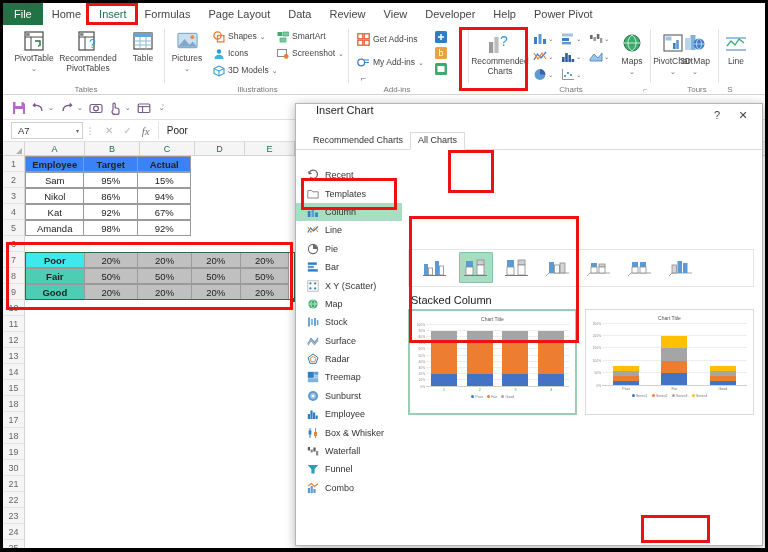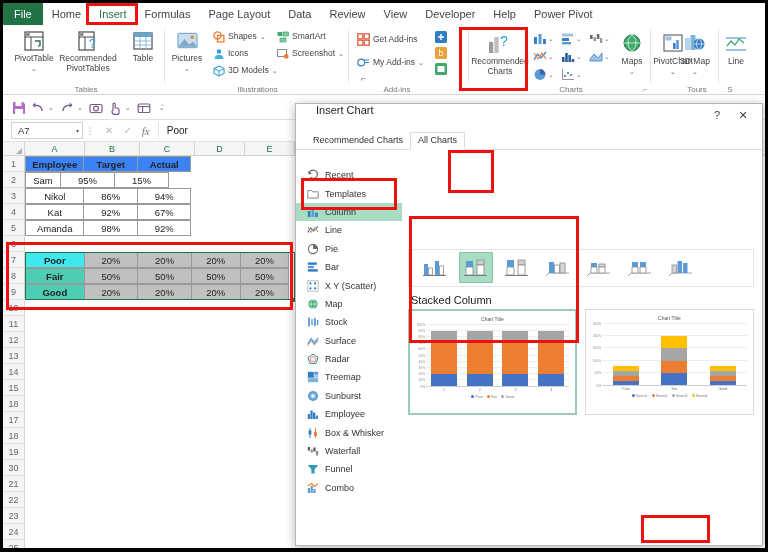--- a/index.html
+++ b/index.html
@@ -632,21 +632,21 @@
     <div class="cells" id="cellsarea">
         <div class="cellrow">
           <div class="cell bordered hdrfill" style="width: 60px;">Employee</div>
           <div class="cell bordered hdrfill" style="width: 55px;">Target</div>
           <div class="cell bordered hdrfill" style="width: 55px;">Actual</div>
           <div class="cell" style="width: 50px;"></div>
           <div class="cell" style="width: 50px;"></div>
           <div class="cell" style="width: 480px;"></div>
         </div>
         <div class="cellrow">
-          <div class="cell bordered" style="width: 36px;">Sam</div>
+          <div class="cell bordered" style="width: 60px;">Sam</div>
           <div class="cell bordered" style="width: 55px;">95%</div>
           <div class="cell bordered" style="width: 55px;">15%</div>
           <div class="cell" style="width: 50px;"></div>
           <div class="cell" style="width: 50px;"></div>
           <div class="cell" style="width: 480px;"></div>
         </div>
         <div class="cellrow">
           <div class="cell bordered" style="width: 60px;">Nikol</div>
           <div class="cell bordered" style="width: 55px;">86%</div>
           <div class="cell bordered" style="width: 55px;">94%</div>

